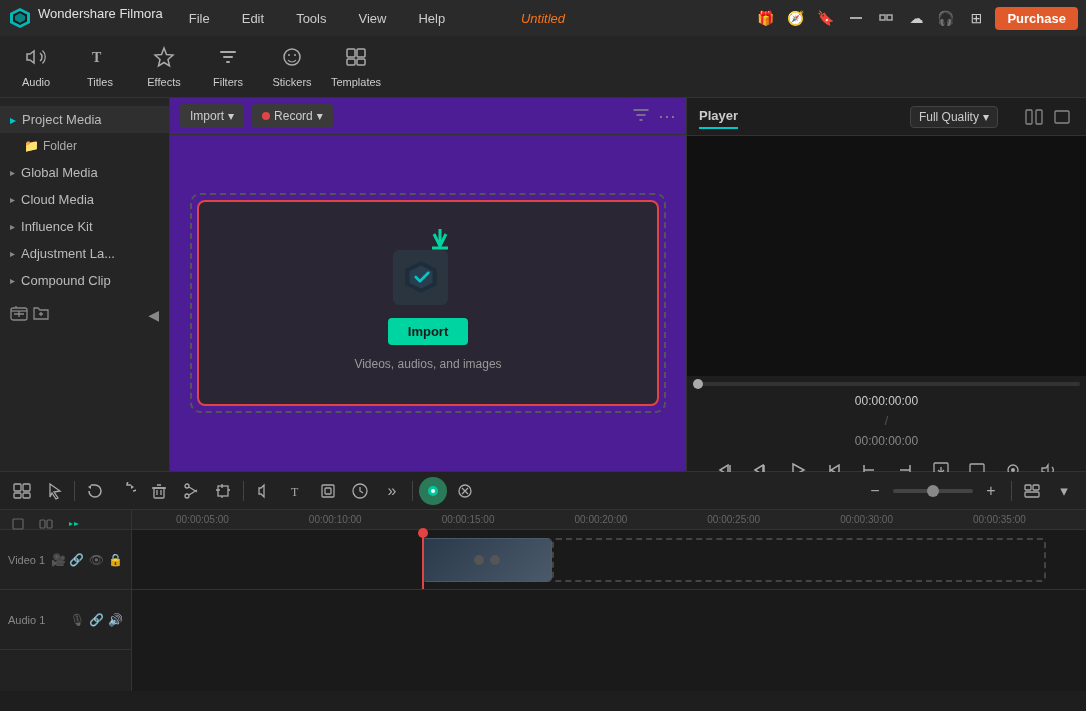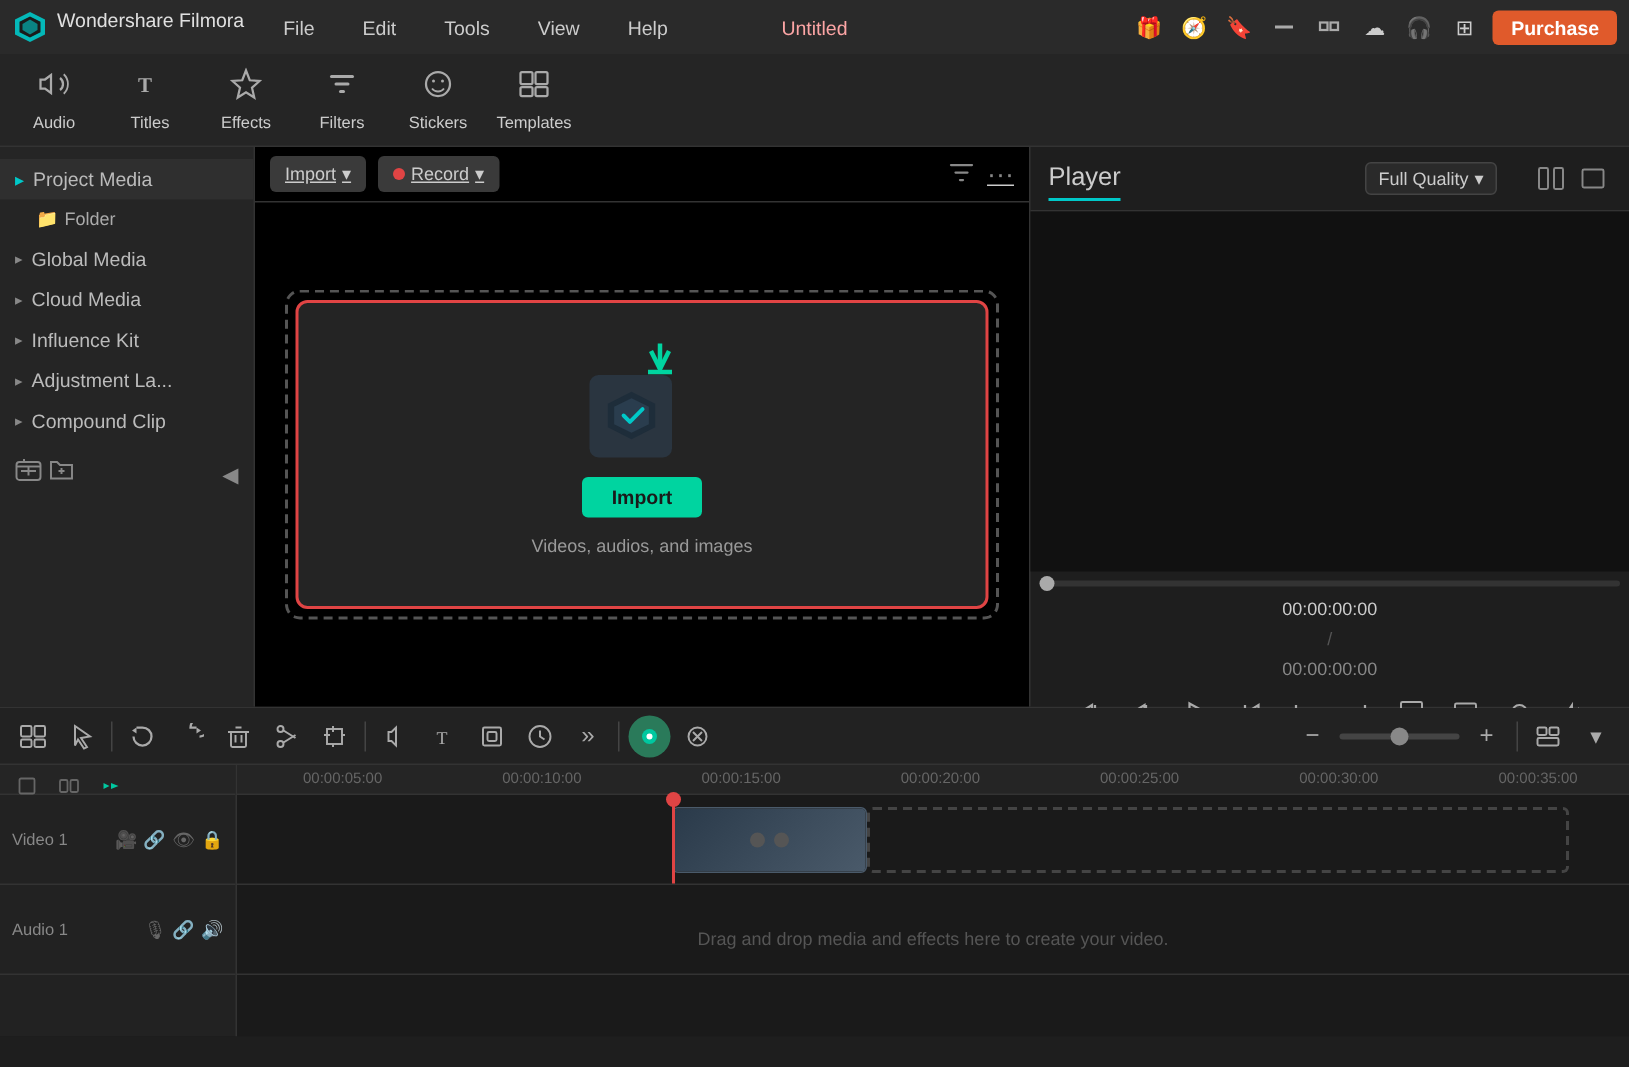--- a/index.html
+++ b/index.html
@@ -45,22 +45,23 @@
       padding: 4px 10px;
       color: #ccc;
       font-size: 13px;
       cursor: pointer;
       border-radius: 4px;
     }
     .window-title {
       position: absolute;
       left: 50%;
       transform: translateX(-50%);
-      color: #fca5a5;
+      color: #f97316;
       font-size: 13px;
+      font-style: italic;
     }
     .menubar-right {
       display: flex;
       align-items: center;
       gap: 8px;
       margin-left: auto;
     }
     .menubar-icon {
       width: 22px;
       height: 22px;
@@ -158,24 +159,23 @@
     .sidebar-collapse {
       margin-left: auto;
       font-size: 14px;
       color: #888;
       cursor: pointer;
     }
 
     
     .media-panel {
       flex: 1;
-      background: #000000;
+      background: #4c1d95;
       display: flex;
       flex-direction: column;
-      text-decoration: underline;
     }
     .media-toolbar {
       display: flex;
       align-items: center;
       padding: 6px 10px;
       gap: 8px;
       border-bottom: 1px solid #333;
     }
     .import-btn {
       display: flex;
@@ -290,24 +290,25 @@
       flex-direction: column;
     }
     .player-header {
       display: flex;
       align-items: center;
       padding: 6px 12px;
       border-bottom: 1px solid #333;
       gap: 16px;
     }
     .player-tab {
-      font-size: 17px;
+      font-size: 13px;
       color: #888;
       cursor: pointer;
       padding: 4px 0;
+      font-weight: bold;
     }
     .player-tab.active { color: #ccc; border-bottom: 2px solid #00c8c8; }
     .quality-select {
       margin-left: auto;
       display: flex;
       align-items: center;
     }
     .quality-dropdown {
       background: #2a2a2a;
       border: 1px solid #444;
@@ -996,21 +997,21 @@
             <rect x="10" y="3" width="6" height="5" rx="1" fill="none" stroke="#aaa" stroke-width="1.3"></rect>
             <rect x="2" y="10" width="14" height="5" rx="1" fill="none" stroke="#aaa" stroke-width="1.3"></rect>
           </svg>
       </div>
       <div class="tl-btn">▾</div>
     </div>
   </div>
 
   <div class="timeline-tracks-area">
 
-    <div style="width:158px; background:#222; border-right:1px solid #333;">
+    <div style="width:132px; background:#222; border-right:1px solid #333;">
 
       <div style="display:flex; flex-direction:row; height:20px; border-bottom:1px solid #333; background:#252525;">
         <div style="display:flex; gap:4px; padding: 2px 6px;">
           <div class="tl-left-icon">
             <svg width="14" height="14" viewBox="0 0 14 14">
                 <rect x="2" y="2" width="10" height="10" rx="1" fill="none" stroke="#666" stroke-width="1.2"></rect>
               </svg>
           </div>
           <div class="tl-left-icon">
             <svg width="14" height="14" viewBox="0 0 14 14">
@@ -1070,18 +1071,15 @@
             <div class="clip-dots">
               <div class="clip-dot"></div>
               <div class="clip-dot"></div>
             </div>
           </div>
         </div>
 
         <div class="clip-extend"></div>
       </div>
 
-      <div class="track-content">
-        <div class="drag-drop-hint">Drag and drop media and effects here to create your video.</div>
-      </div>
     </div>
   </div>
 </div>
 
 </body></html>

